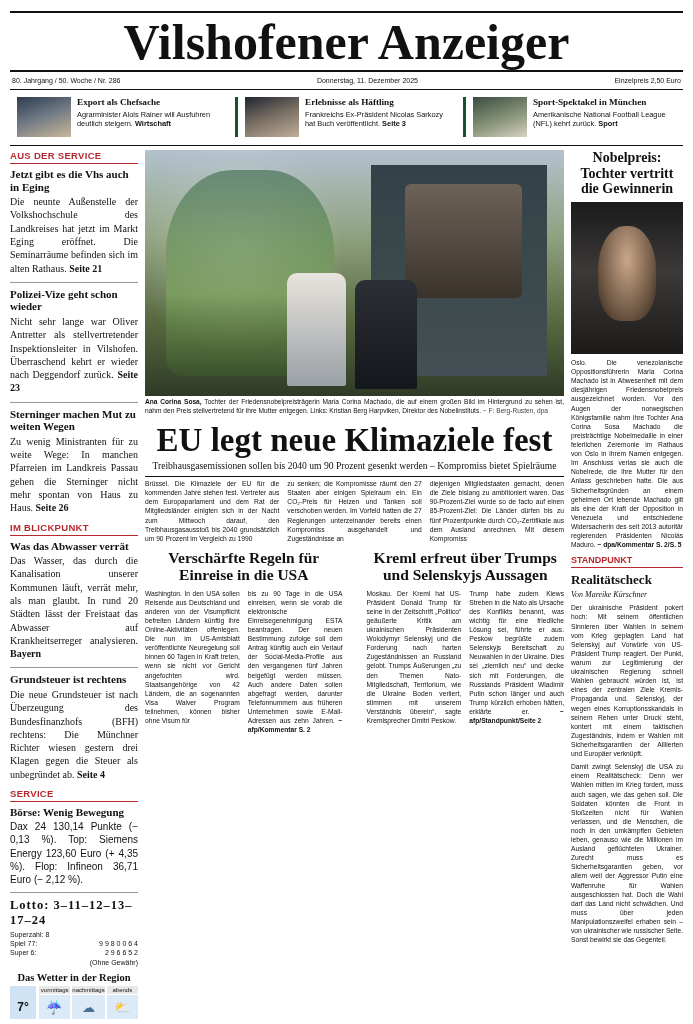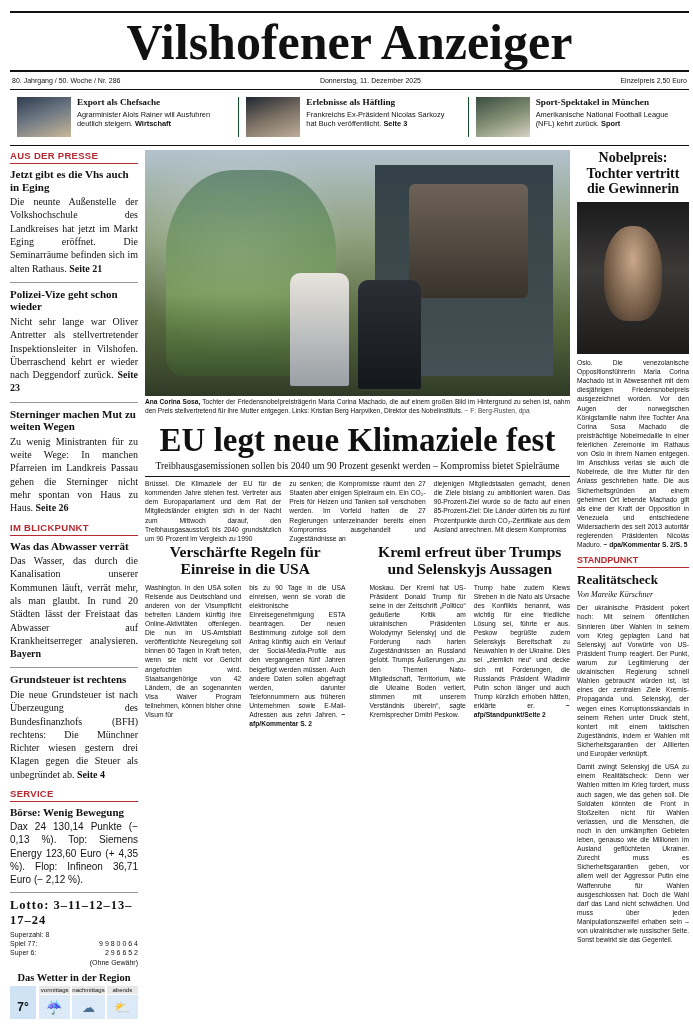--- a/index.html
+++ b/index.html
@@ -5,21 +5,21 @@
   * { box-sizing: border-box; }
   html, body { margin:0; padding:0; }
   body {
     width: 693px;
     height: 1024px;
     background: #ffffff;
     font-family: "Liberation Serif", serif;
     color: #111;
     overflow: hidden;
   }
-  .page { width:693px; height:1024px; position:relative; padding: 8px 4px 0 10px; }
+  .page { width:693px; height:1024px; position:relative; padding: 8px 10px 0 10px; }
 
   
   .masthead { text-align:center; }
   .masthead .title {
     font-family: "Liberation Serif", serif;
     font-weight: 700;
     font-size: 50px;
     letter-spacing: 0px;
     line-height: 1;
     margin: 4px 0 2px 0;
@@ -38,21 +38,21 @@
     display:flex; justify-content:space-between; align-items:center;
     font-family: "Liberation Sans", sans-serif;
     font-size: 7px; color:#111; padding: 2px 2px 3px 2px;
   }
   .issueline .center { flex:1; text-align:center; }
   .issueline .right { text-align:right; }
 
   
   .teasers { display:flex; gap:8px; padding: 5px 0 6px 0; }
   .teaser { display:flex; gap:6px; flex:1; padding: 0 7px; }
-  .teaser + .teaser { border-left:1px solid #14532d; }
+  .teaser + .teaser { border-left:3px solid #14532d; }
   .teaser .thumb { width:54px; height:40px; flex:none; border:0; }
   .teaser .tx { font-family:"Liberation Sans", sans-serif; font-size:7.4px; line-height:1.28; }
   .teaser .hd { font-family:"Liberation Serif", serif; font-weight:700; font-size:9.2px; margin-bottom:2px; line-height:1.15; }
   .teaser .sec { font-weight:700; }
 
   
   .content { display:flex; gap:7px; margin-top:4px; }
   .col-left { width:128px; flex:none; }
   .col-mid { flex:1; }
   .col-right { width:112px; flex:none; }
@@ -102,21 +102,21 @@
   .headline {
     font-family:"Liberation Serif", serif; font-weight:700; text-align:center;
     font-size:33px; line-height:1.04; margin:7px 0 3px 0;
   }
   .subhead { font-family:"Liberation Serif", serif; font-size:9.6px; text-align:center; margin-bottom:5px; }
 
   .cols3 { display:flex; gap:8px; }
   .cols3 > div { flex:1; }
   .body-txt { font-family:"Liberation Sans", sans-serif; font-size:6.7px; line-height:1.36; text-align:justify; }
 
-  .sub2 { display:flex; gap:24px; }
+  .sub2 { display:flex; gap:24px; margin-top:6px; }
   .sub2 > section { flex:1; }
   .sub2 h2 { font-family:"Liberation Serif", serif; font-weight:700; font-size:15.5px; text-align:center; line-height:1.12; margin:0 0 5px 0; }
   .cols2 { display:flex; gap:8px; }
   .cols2 > div { flex:1; }
 
   
   .nobel-head { font-family:"Liberation Serif", serif; font-weight:700; font-size:14px; line-height:1.12; text-align:center; margin:0 0 5px 0; }
   .right-txt { font-family:"Liberation Sans", sans-serif; font-size:6.7px; line-height:1.36; text-align:justify; }
   .standpunkt { font-family:"Liberation Sans", sans-serif; color:#b8292f; font-weight:700; font-size:9px; border-bottom:1.5px solid #b8292f; padding-bottom:2px; margin:6px 0 4px 0; }
   .stand-title { font-family:"Liberation Serif", serif; font-weight:700; font-size:13px; margin:0 0 2px 0; }
@@ -176,21 +176,21 @@
         <span>Amerikanische National Football League (NFL) kehrt zurück.</span>
         <span class="sec">Sport</span>
       </div>
     </div>
   </div>
   <div class="rule-thin"></div>
 
   <div class="content">
 
     <div class="col-left">
-      <div class="sechead">AUS DER PRESSE</div>
+      <div class="sechead">AUS DER SERVICE</div>
 
       <div class="item">
         <h3>Jetzt gibt es die Vhs auch in Eging</h3>
         <p><span>Die neunte Außenstelle der Volkshochschule des Landkreises hat jetzt im Markt Eging eröffnet. Die Seminarräume befinden sich im alten Rathaus.</span>
            <span class="pg">Seite 21</span></p>
       </div>
       <div class="hair"></div>
       <div class="item">
         <h3>Polizei-Vize geht schon wieder</h3>
         <p><span>Nicht sehr lange war Oliver Antretter als stellvertretender Inspektionsleiter in Vilshofen. Überraschend kehrt er wieder nach Deggendorf zurück.</span>

